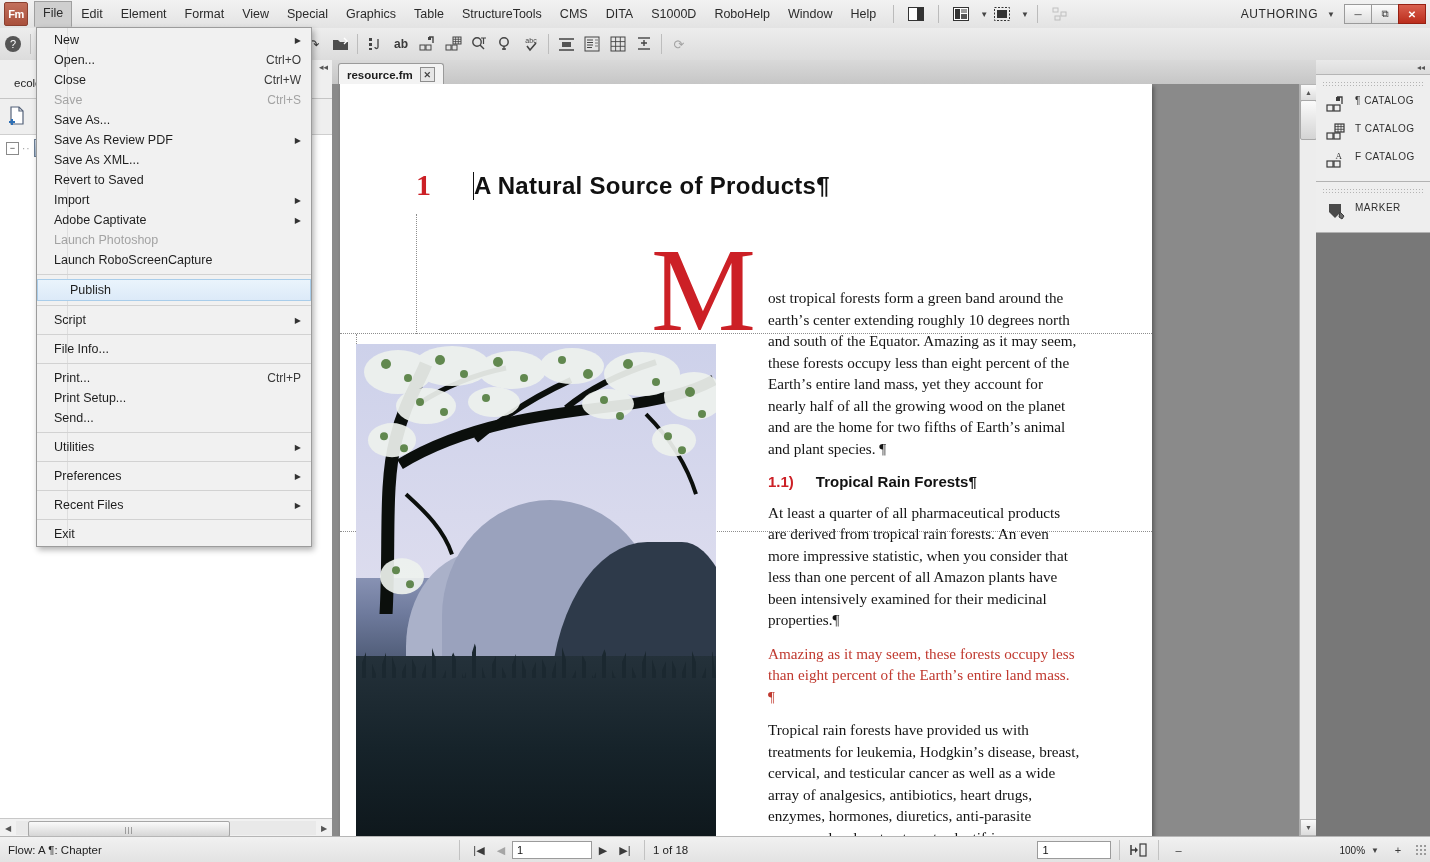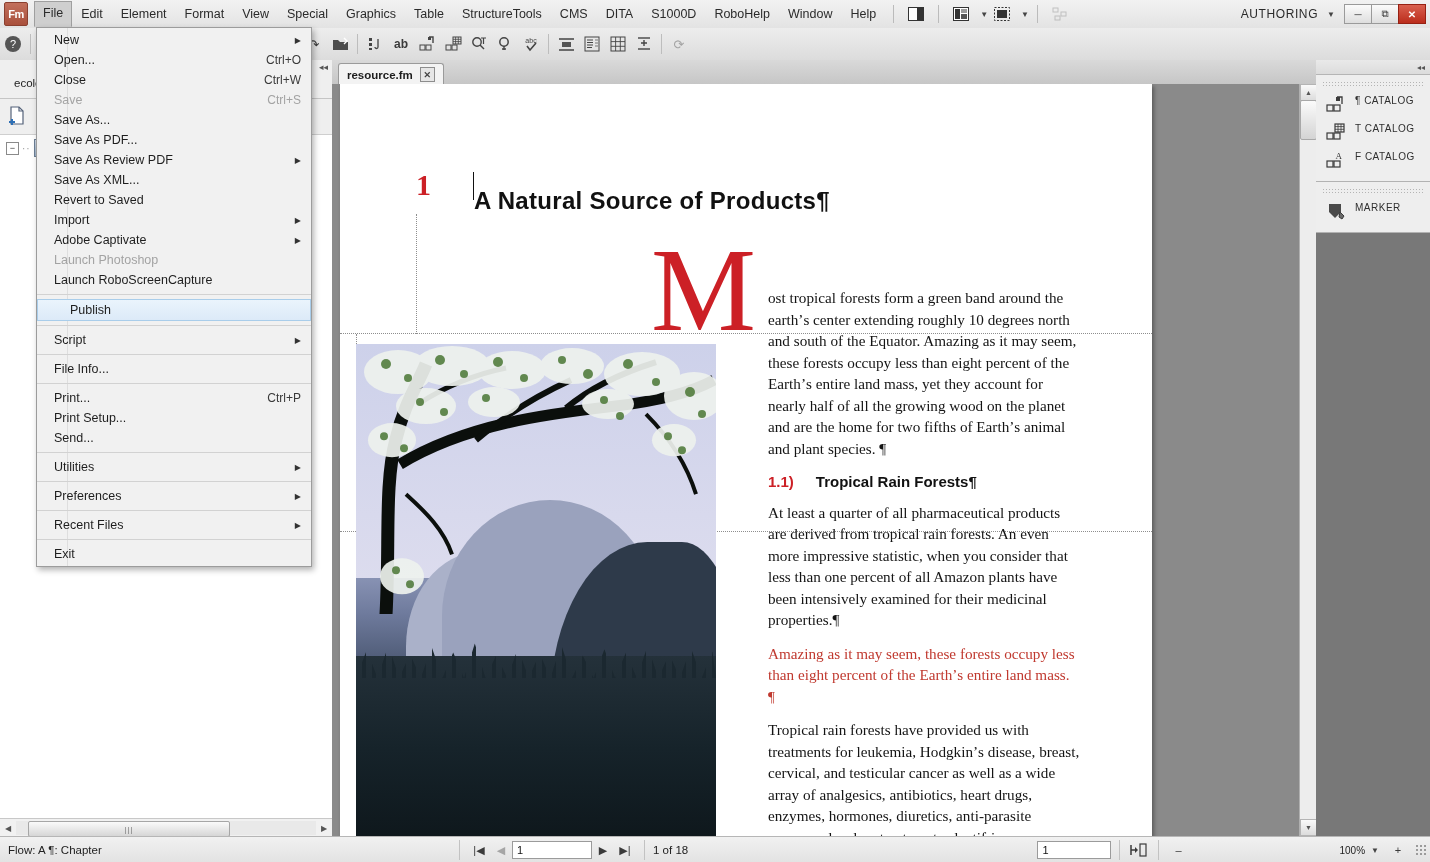--- a/index.html
+++ b/index.html
@@ -141,21 +141,21 @@
   .margin-v{position:absolute;border-left:1px dotted #8e8e8e;}
   .margin-h{position:absolute;border-top:1px dotted #8e8e8e;}
 
   .chap-num{
     position:absolute;left:76px;top:84px;
     font-family:"Liberation Serif",serif;font-size:30px;font-weight:bold;color:#cc2026;
   }
   .chap-title{
     position:absolute;left:134px;top:88px;
     font-family:"Liberation Sans",sans-serif;font-size:24px;font-weight:bold;color:#111;
-    letter-spacing:.3px;white-space:nowrap;margin-top:15px;
+    letter-spacing:.3px;white-space:nowrap;
   }
   .caret-bar{
     position:absolute;left:133px;top:88px;width:1px;height:28px;background:#111;
   }
   .dropcap{
     position:absolute;left:311px;top:153px;
     font-family:"Liberation Serif",serif;font-size:118px;line-height:108px;
     color:#cc2026;font-weight:normal;
   }
   .col2{
@@ -688,23 +688,20 @@
           <span class="sc">Ctrl+W</span>
         </div>
         <div class="dd-item disabled">
           <span class="lbl">Save</span>
           <span class="sc">Ctrl+S</span>
         </div>
         <div class="dd-item">
           <span class="lbl">Save As...</span>
         </div>
         <div class="dd-item">
-          <span class="lbl">Save As PDF...</span>
-        </div>
-        <div class="dd-item">
           <span class="lbl">Save As Review PDF</span>
           <span class="arw">▶</span>
         </div>
         <div class="dd-item">
           <span class="lbl">Save As XML...</span>
         </div>
         <div class="dd-item">
           <span class="lbl">Revert to Saved</span>
         </div>
         <div class="dd-item">

